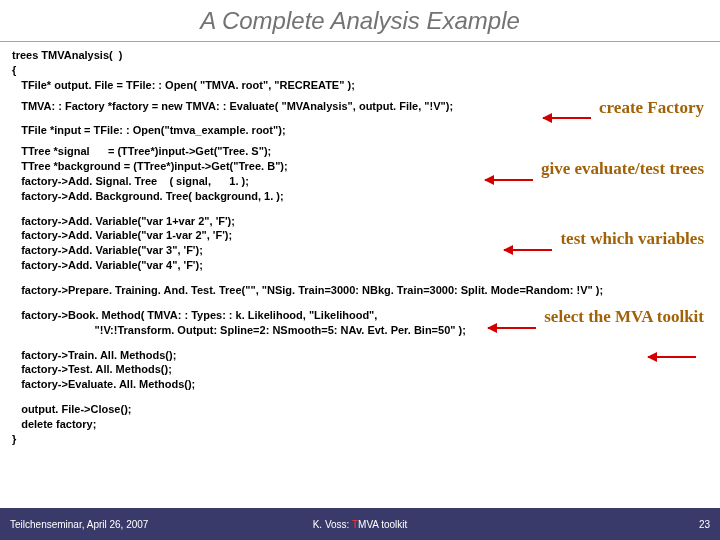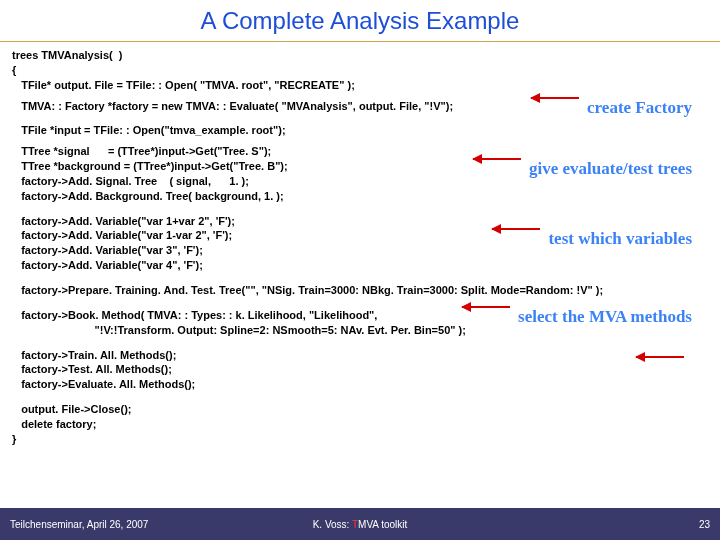--- a/index.html
+++ b/index.html
@@ -14,42 +14,43 @@
   .title-bar {
     width: 100%;
     height: 42px;
     display: flex;
     align-items: center;
     justify-content: center;
     border-bottom: 1px solid #c9a24a;
   }
   .title-text {
     font-size: 24px;
-    color: #1d4ed8;
+    color: #737373;
+    font-style: italic;
   }
   .content {
     padding: 6px 10px 0 12px;
     font-family: Arial, Helvetica, sans-serif;
     font-size: 11px;
     font-weight: bold;
     color: #000;
     line-height: 1.35;
   }
   .code-line { white-space: pre; }
   .block { margin-bottom: 10px; position: relative; }
   .block.tight { margin-bottom: 6px; }
   .annotation {
     position: absolute;
-    right: 18px;
+    right: 6px;
     display: flex;
-    align-items: flex-start;
+    align-items: flex-end;
     font-family: "Times New Roman", Times, serif;
     font-weight: bold;
     font-size: 17px;
-    color: #3b82f6;
+    color: #a16207;
   }
   .arrow {
     display: inline-block;
     width: 48px;
     height: 2px;
     background: #d40000;
     position: relative;
     margin-right: 8px;
   }
   .arrow::before {
@@ -127,21 +128,21 @@
     <div class="code-line">   factory-&gt;Add. Variable("var 4", 'F');</div>
   </div>
 
   <div class="block">
     <div class="code-line">   factory-&gt;Prepare. Training. And. Test. Tree("", "NSig. Train=3000: NBkg. Train=3000: Split. Mode=Random: !V" );</div>
   </div>
 
   <div class="block">
     <div class="annotation" style="top:-2px;">
       <span class="arrow"></span>
-      <span>select the MVA methods</span>
+      <span>select the MVA toolkit</span>
     </div>
     <div class="code-line">   factory-&gt;Book. Method( TMVA: : Types: : k. Likelihood, "Likelihood",</div>
     <div class="code-line">                           "!V:!Transform. Output: Spline=2: NSmooth=5: NAv. Evt. Per. Bin=50" );</div>
   </div>
 
 
   <div class="block">
     <div class="annotation" style="top:8px;">
       <span class="arrow"></span>
     </div>

